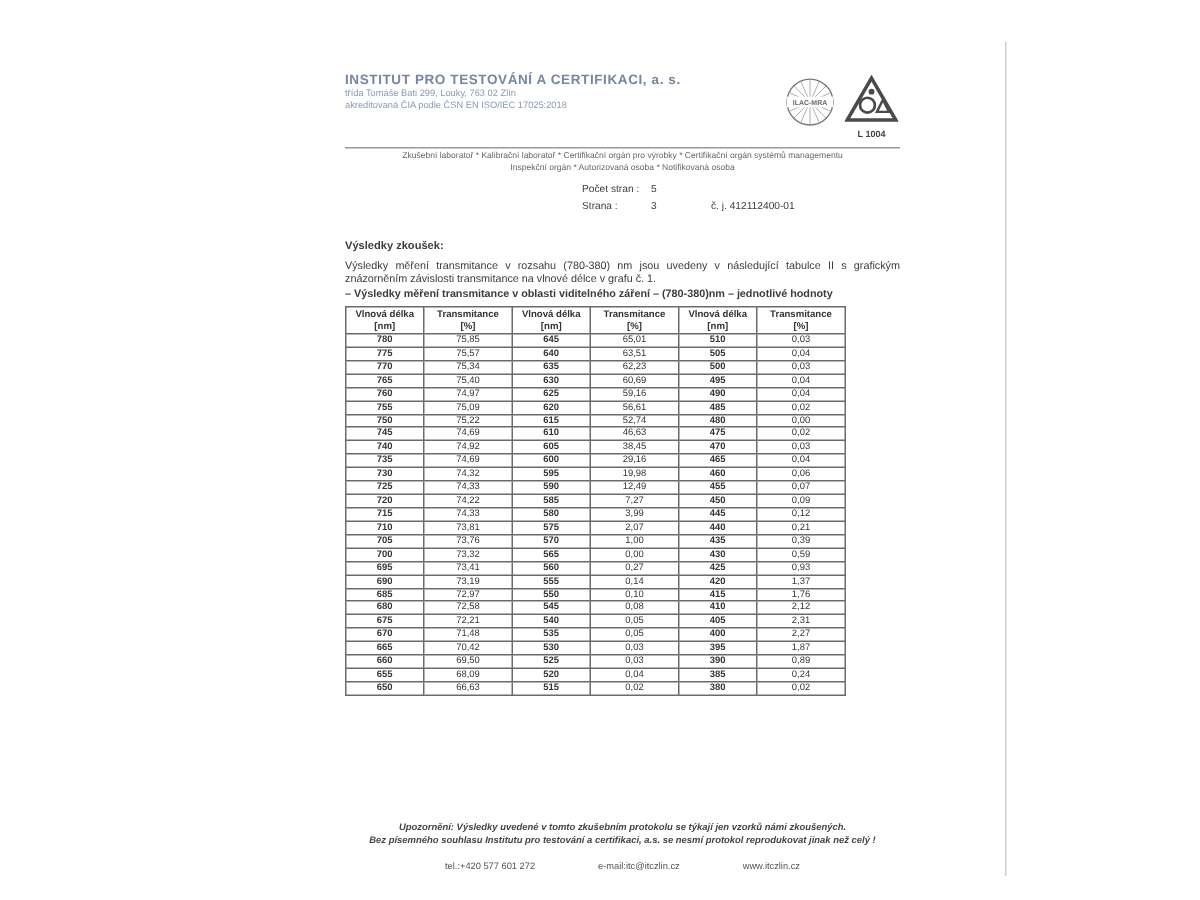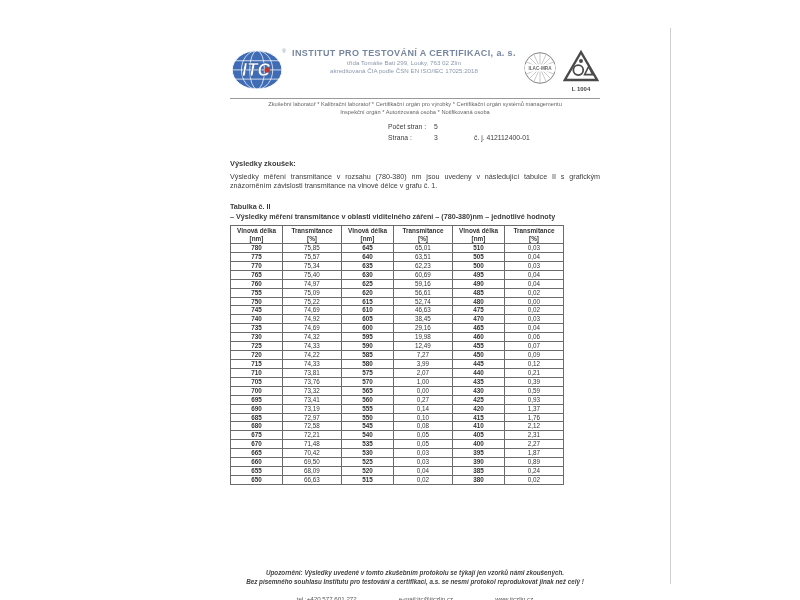--- a/index.html
+++ b/index.html
@@ -3,21 +3,21 @@
 <meta charset="utf-8">
 <style>
   html,body{margin:0;padding:0;background:#ffffff;}
   .viewport{position:relative;width:800px;height:600px;background:#ffffff;overflow:hidden;
             font-family:"Liberation Sans",sans-serif;color:#3c3c3c;}
   .doc{position:absolute;left:230px;top:46px;width:370px;}
 
   
   .hdr{display:flex;align-items:flex-start;justify-content:space-between;height:50px;}
   .logo-itc{width:56px;height:46px;flex:0 0 auto;}
-  .hdr-text{flex:1;text-align:center;padding-top:2px;}
+  .hdr-text{flex:1;padding-top:2px;}
   .org{font-size:9px;font-weight:bold;letter-spacing:.4px;color:#76869f;}
   .addr{font-size:6.2px;color:#8b99ae;margin-top:1px;}
   .lab{font-size:8.2px;font-weight:bold;color:#5d7194;margin-top:4px;}
   .accr{font-size:6.2px;color:#8b99ae;margin-top:1px;}
   .marks{display:flex;align-items:flex-start;gap:4px;flex:0 0 auto;padding-top:4px;}
   .mark-ilac{width:36px;height:36px;}
   .mark-cia{width:38px;text-align:center;}
   .mark-cia svg{width:36px;height:33px;}
   .mark-label{font-size:6px;font-weight:bold;color:#444;margin-top:-1px;}
 
@@ -51,34 +51,20 @@
 
   .scan-line{position:absolute;left:670px;top:28px;width:1px;height:556px;background:#cfcfcf;}
 </style>
 </head>
 <body>
 
 <div class="viewport">
   <div class="doc">
 
     <div class="hdr">
-      <div class="logo-itc">
-        <svg viewBox="0 0 60 50" width="56" height="46">
-          <ellipse cx="29" cy="26" rx="27" ry="21" fill="#3f6cb5"></ellipse>
-          <ellipse cx="29" cy="26" rx="27" ry="21" fill="none" stroke="#ffffff" stroke-width="1"></ellipse>
-          <ellipse cx="29" cy="26" rx="17" ry="21" fill="none" stroke="#ffffff" stroke-width="0.8"></ellipse>
-          <ellipse cx="29" cy="26" rx="8" ry="21" fill="none" stroke="#ffffff" stroke-width="0.8"></ellipse>
-          <line x1="2" y1="26" x2="56" y2="26" stroke="#ffffff" stroke-width="0.8"></line>
-          <line x1="5" y1="16" x2="53" y2="16" stroke="#ffffff" stroke-width="0.8"></line>
-          <line x1="5" y1="36" x2="53" y2="36" stroke="#ffffff" stroke-width="0.8"></line>
-          <text x="28" y="33" text-anchor="middle" font-family="Liberation Sans, sans-serif" font-size="19" font-weight="bold" font-style="italic" fill="#ffffff" stroke="#2a4f8c" stroke-width="0.5">ITC</text>
-          <circle cx="40" cy="26" r="3" fill="#c0392b"></circle>
-          <text x="56" y="8" font-size="6" fill="#8b99ae">®</text>
-        </svg>
-      </div>
       <div class="hdr-text">
         <div class="org">INSTITUT PRO TESTOVÁNÍ A CERTIFIKACI, a. s.</div>
         <div class="addr">třída Tomáše Bati 299, Louky, 763 02 Zlín</div>
         <div class="accr">akreditovaná ČIA podle ČSN EN ISO/IEC 17025:2018</div>
       </div>
       <div class="marks">
         <div class="mark-ilac">
           <svg viewBox="0 0 40 40" width="36" height="36">
             <circle cx="20" cy="20" r="17" fill="none" stroke="#777" stroke-width="1"></circle>
             <g stroke="#999" stroke-width="0.6">
@@ -122,21 +108,20 @@
       <div class="meta-row">
         <span class="meta-label">Strana :</span>
         <span class="meta-value">3</span>
         <span class="meta-ref">č. j. 412112400-01</span>
       </div>
     </div>
 
     <div class="res-head">Výsledky zkoušek:</div>
     <p class="para">Výsledky měření transmitance v rozsahu (780-380) nm jsou uvedeny v následující tabulce II s grafickým znázorněním závislosti transmitance na vlnové délce v grafu č. 1.</p>
 
-    <div class="tab-title">Tabulka č. II</div>
     <div class="tab-sub">– Výsledky měření transmitance v oblasti viditelného záření – (780-380)nm – jednotlivé hodnoty</div>
 
     <table>
       <colgroup>
         <col class="c-wl">
           <col class="c-val">
           <col class="c-wl">
           <col class="c-val">
           <col class="c-wl">
           <col class="c-val">

